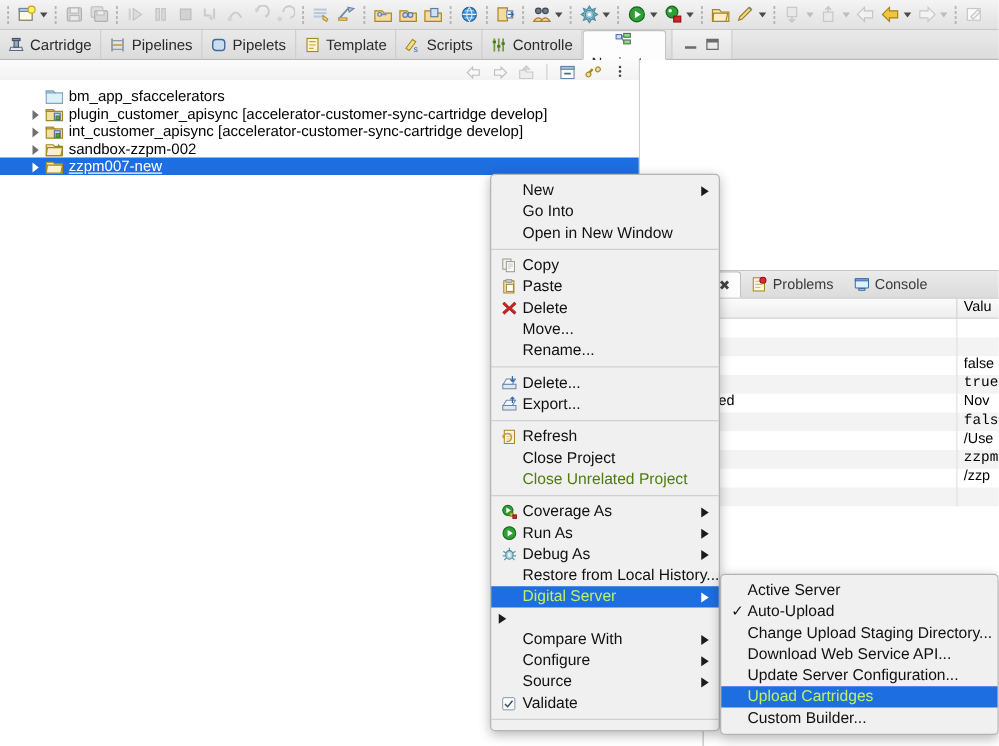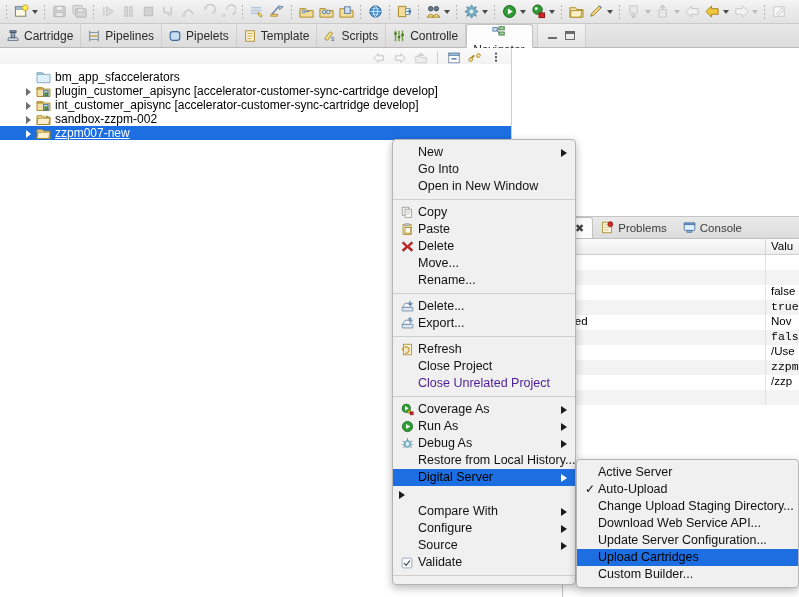--- a/index.html
+++ b/index.html
@@ -141,22 +141,22 @@
   .ctx {
     position:absolute; left:392px; top:139px; width:184px;
     background:#f0f0f0; border:1px solid #b4b4b4; border-radius:4px;
     box-shadow:0 3px 9px rgba(0,0,0,0.28);
     padding:4px 0 4px 0; font-size:12.5px; color:#111;
   }
   .mi { height:17px; display:flex; align-items:center; padding:0 8px 0 6px; position:relative; white-space:nowrap; }
   .mi .mi-ico { width:16px; height:14px; flex:none; margin-right:3px; display:flex; align-items:center; justify-content:center;}
   .mi .mi-label { flex:1; line-height:17px; }
   .mi.indent .mi-label{ padding-left:19px; }
-  .mi.disabled { color:#4c1d95; }
-  .mi.hl { background:#1d6ee0; color:#000000; }
+  .mi.disabled { color:#4d7c0f; }
+  .mi.hl { background:#1d6ee0; color:#bef264; }
   .mi-arrow {
     width:0;height:0;border-left:6px solid #1b1b1b;
     border-top:4px solid transparent;border-bottom:4px solid transparent; flex:none;
   }
   .mi.hl .mi-arrow{ border-left-color:#fff; }
   .msep { height:1px; background:#cfcfcf; margin:4px 0; }
   .check { font-size:12px; line-height:17px; }
 
   
   .submenu {

